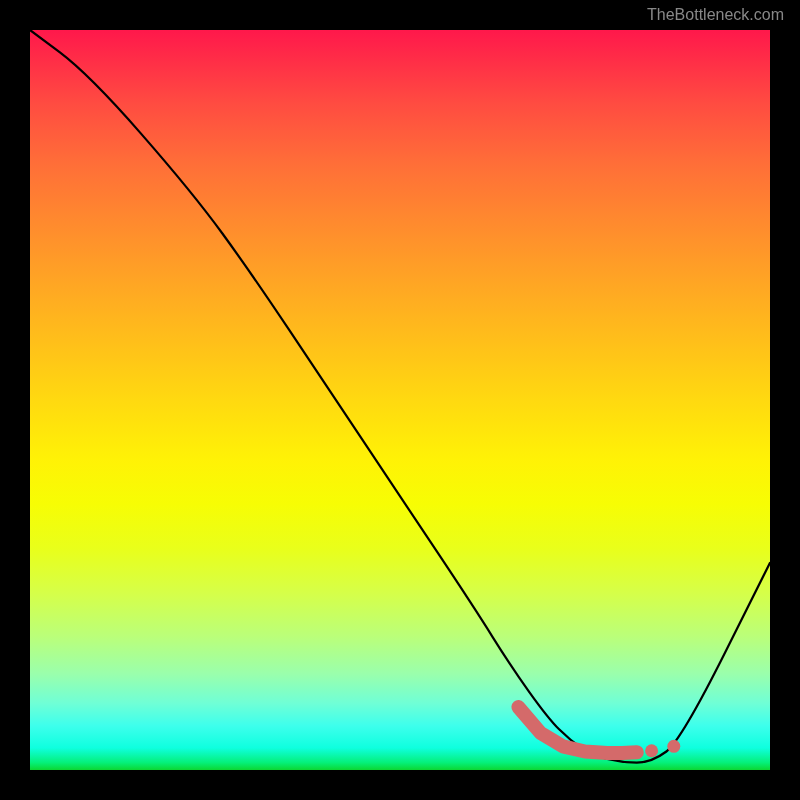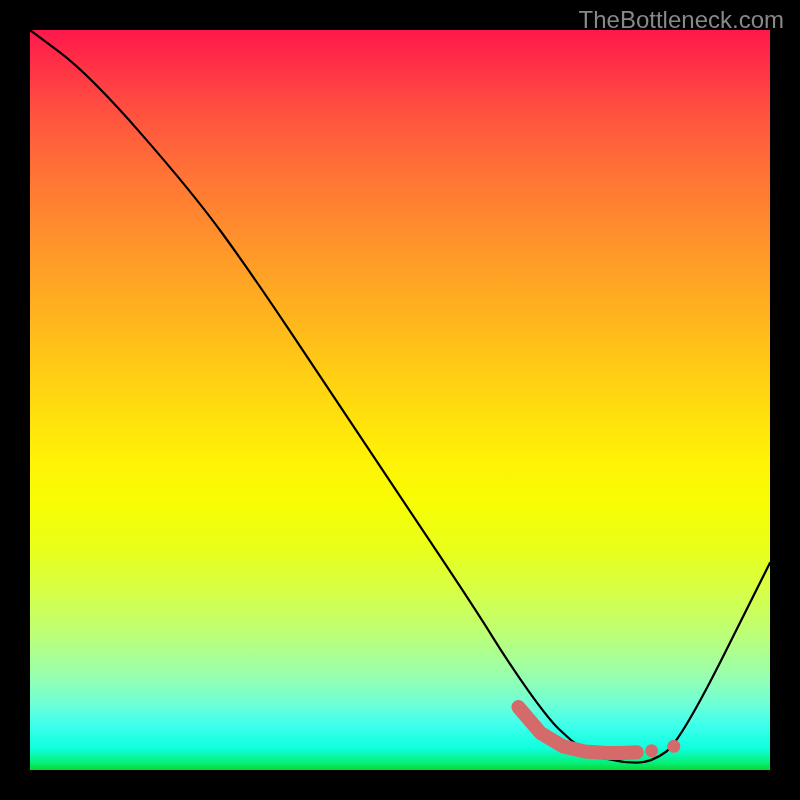--- a/index.html
+++ b/index.html
@@ -10,21 +10,21 @@
   height: 800px;
   overflow: hidden;
   position: relative;
   font-family: Arial, sans-serif;
 }
 .watermark {
   position: absolute;
   top: 6px;
   right: 16px;
   color: #888;
-  font-size: 24px;
+  font-size: 16px;
   font-weight: 500;
   z-index: 10;
 }
 .chart-frame {
   position: absolute;
   top: 30px;
   left: 30px;
   width: 740px;
   height: 740px;
   background: linear-gradient(to bottom,

